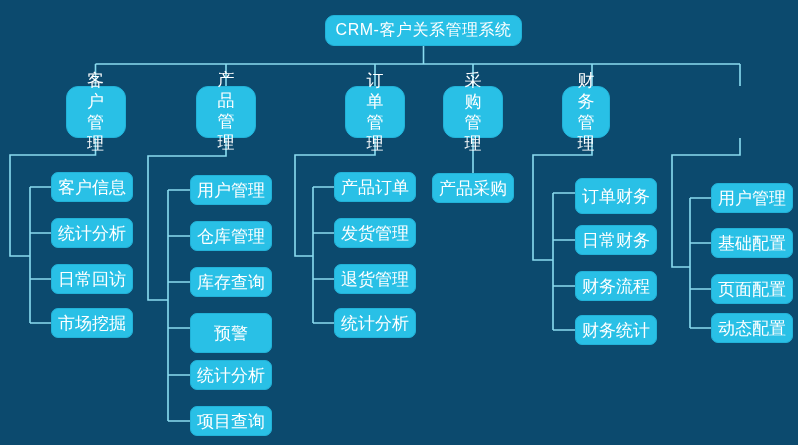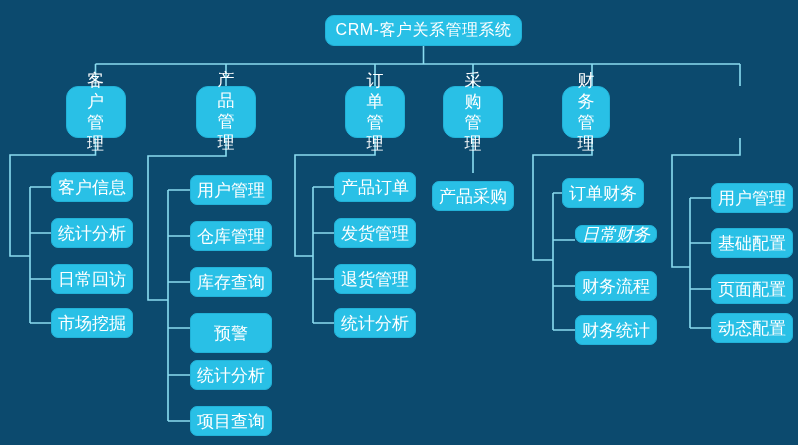--- a/index.html
+++ b/index.html
@@ -64,23 +64,23 @@
     <div class="node leaf" style="left: 190px; top: 267px; width: 82px; height: 30px;">库存查询</div>
     <div class="node leaf" style="left: 190px; top: 313px; width: 82px; height: 40px;">预警</div>
     <div class="node leaf" style="left: 190px; top: 360px; width: 82px; height: 30px;">统计分析</div>
     <div class="node leaf" style="left: 190px; top: 406px; width: 82px; height: 30px;">项目查询</div>
     <div class="node parent" style="left: 345px; top: 86px; width: 60px; height: 52px;">订单管理</div>
     <div class="node leaf" style="left: 334px; top: 172px; width: 82px; height: 30px;">产品订单</div>
     <div class="node leaf" style="left: 334px; top: 218px; width: 82px; height: 30px;">发货管理</div>
     <div class="node leaf" style="left: 334px; top: 264px; width: 82px; height: 30px;">退货管理</div>
     <div class="node leaf" style="left: 334px; top: 308px; width: 82px; height: 30px;">统计分析</div>
     <div class="node parent" style="left: 443px; top: 86px; width: 60px; height: 52px;">采购管理</div>
-    <div class="node leaf" style="left: 432px; top: 181px; width: 82px; height: 30px;">产品采购</div>
+    <div class="node leaf" style="left: 432px; top: 173px; width: 82px; height: 30px;">产品采购</div>
     <div class="node parent" style="left: 562px; top: 86px; width: 48px; height: 52px;">财务管理</div>
-    <div class="node leaf" style="left: 562px; top: 178px; width: 82px; height: 30px;">订单财务</div>
-    <div class="node leaf" style="left: 575px; top: 225px; width: 82px; height: 18px; font-style: italic;">日常财务</div>
+    <div class="node leaf" style="left: 575px; top: 178px; width: 82px; height: 36px;">订单财务</div>
+    <div class="node leaf" style="left: 575px; top: 225px; width: 82px; height: 30px;">日常财务</div>
     <div class="node leaf" style="left: 575px; top: 271px; width: 82px; height: 30px;">财务流程</div>
     <div class="node leaf" style="left: 575px; top: 315px; width: 82px; height: 30px;">财务统计</div>
     <div class="node leaf" style="left: 711px; top: 183px; width: 82px; height: 30px;">用户管理</div>
     <div class="node leaf" style="left: 711px; top: 274px; width: 82px; height: 30px;">页面配置</div>
     <div class="node leaf" style="left: 711px; top: 228px; width: 82px; height: 30px;">基础配置</div>
     <div class="node leaf" style="left: 711px; top: 313px; width: 82px; height: 30px;">动态配置</div>
   </div>
 
 </body></html>

